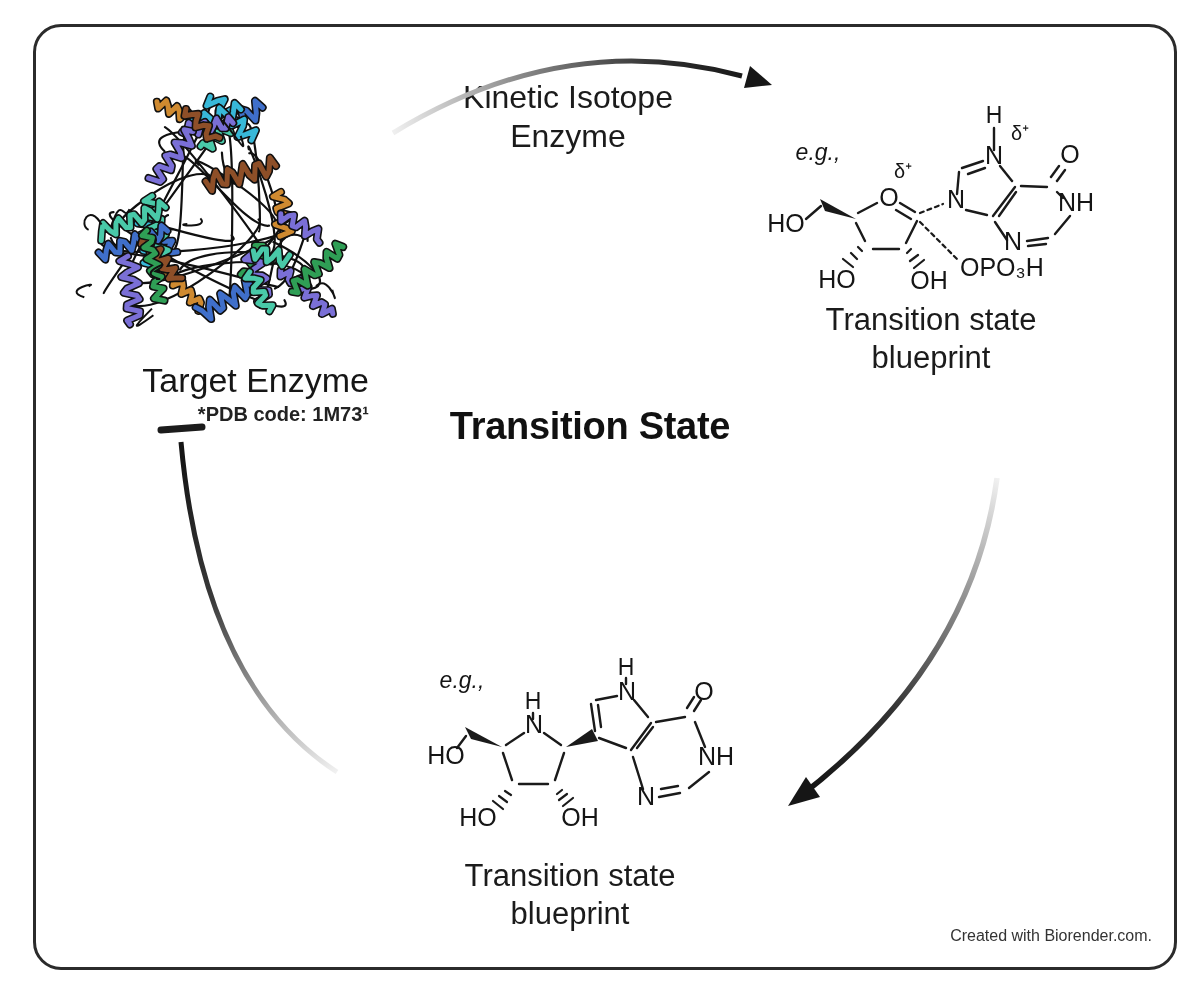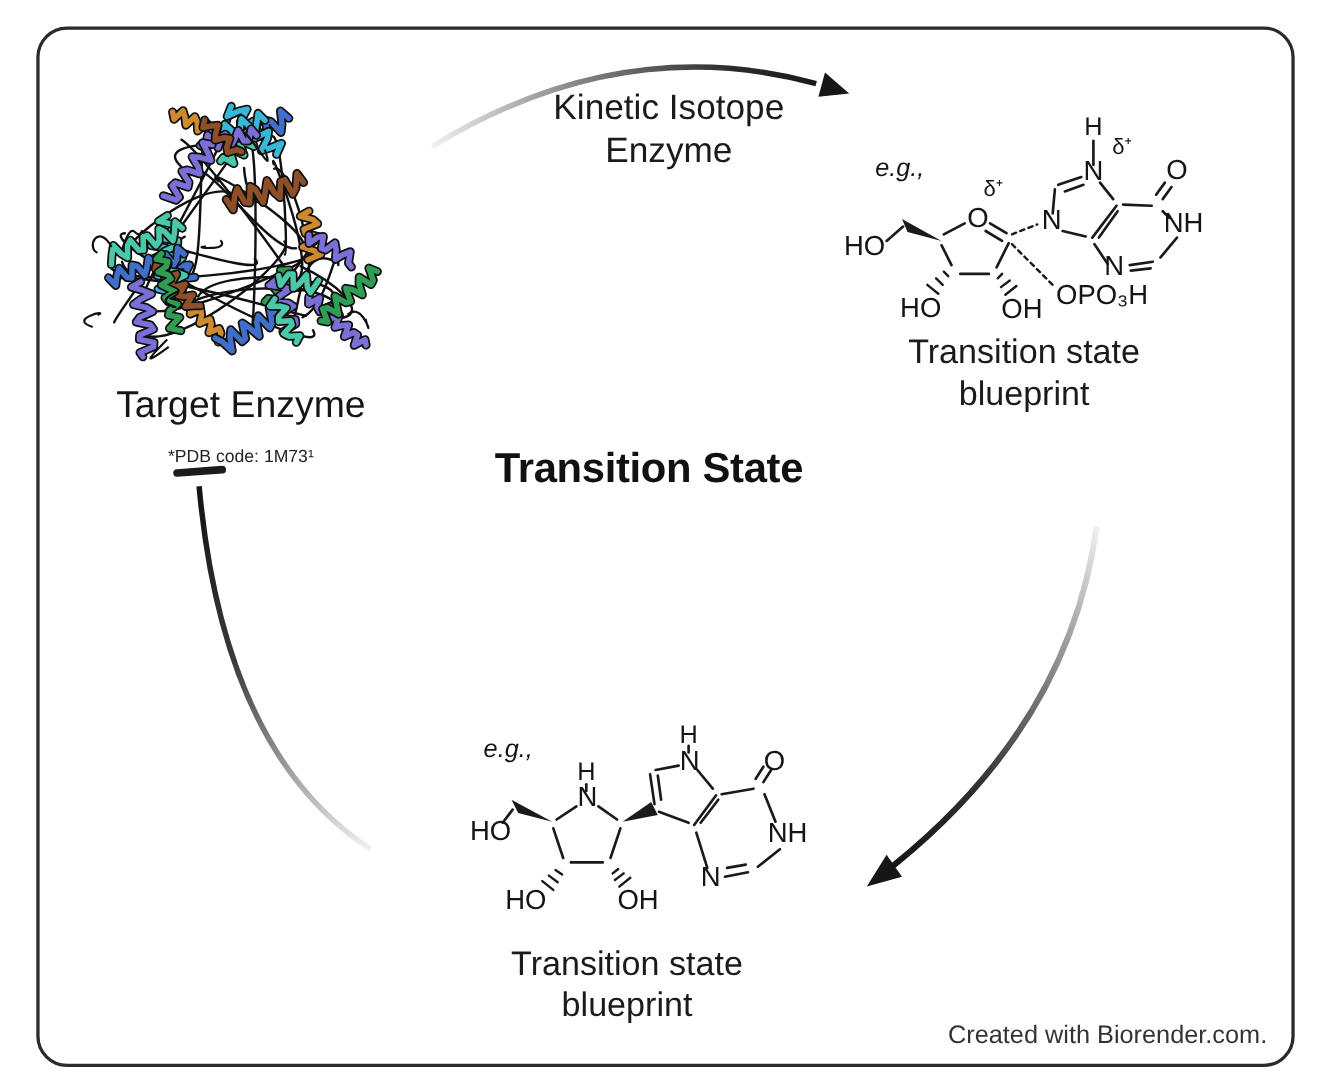--- a/index.html
+++ b/index.html
@@ -2,28 +2,28 @@
 <html><head>
 <meta charset="utf-8">
 <style>
   html,body{margin:0;padding:0;background:#fff;}
   .stage{position:relative;width:1200px;height:990px;background:#fff;
          font-family:"Liberation Sans",sans-serif;color:#141414;overflow:hidden;}
   .frame{position:absolute;left:33px;top:24px;width:1138px;height:940px;
          border:3px solid #2b2b2b;border-radius:28px;background:#fff;}
   .abs{position:absolute;}
   .lbl{text-align:center;color:#1b1b1b;}
-  .kie{left:448px;top:78px;width:320px;font-size:32px;line-height:39px;}
+  .kie{left:408px;top:78px;width:320px;font-size:32px;line-height:39px;}
   .title{left:388px;top:402px;width:404px;font-weight:bold;font-size:38px;line-height:48px;color:#111;letter-spacing:-.3px;}
   .bp-lbl{left:781px;top:301px;width:300px;font-size:31px;line-height:38px;}
   .an-lbl{left:420px;top:857px;width:300px;font-size:31px;line-height:38px;}
-  .te{left:69px;top:348px;width:300px;text-align:center;}
+  .te{left:69px;top:360px;width:300px;text-align:right;}
   .te .main{font-size:34px;line-height:40px;color:#161616;}
-  .te .sub{font-size:16px;line-height:24px;color:#222;margin-top:16px;}
-  .credit{left:852px;top:927px;width:300px;text-align:right;font-size:23px;color:#333;}
+  .te .sub{font-size:20px;line-height:24px;color:#222;margin-top:2px;font-weight:bold;}
+  .credit{left:852px;top:927px;width:300px;text-align:right;font-size:16px;color:#333;}
   .mol text{font-family:"Liberation Sans",sans-serif;fill:#151515;}
   .mol .a{font-size:25px;} .mol .h{font-size:23px;}
   .mol .d{font-size:20px;} .mol .eg{font-size:23px;font-style:italic;}
   .mol line,.mol path{stroke:#1a1a1a;stroke-width:2.4;stroke-linecap:round;fill:none;}
   .mol .dash{stroke-dasharray:4 4;stroke-width:2.2;}
   .mol .hash{stroke-width:2.2;}
   .mol polygon{fill:#1a1a1a;stroke:none;}
   svg{display:block;}
   .overlay{pointer-events:none;}
   .protein svg{overflow:visible;}

